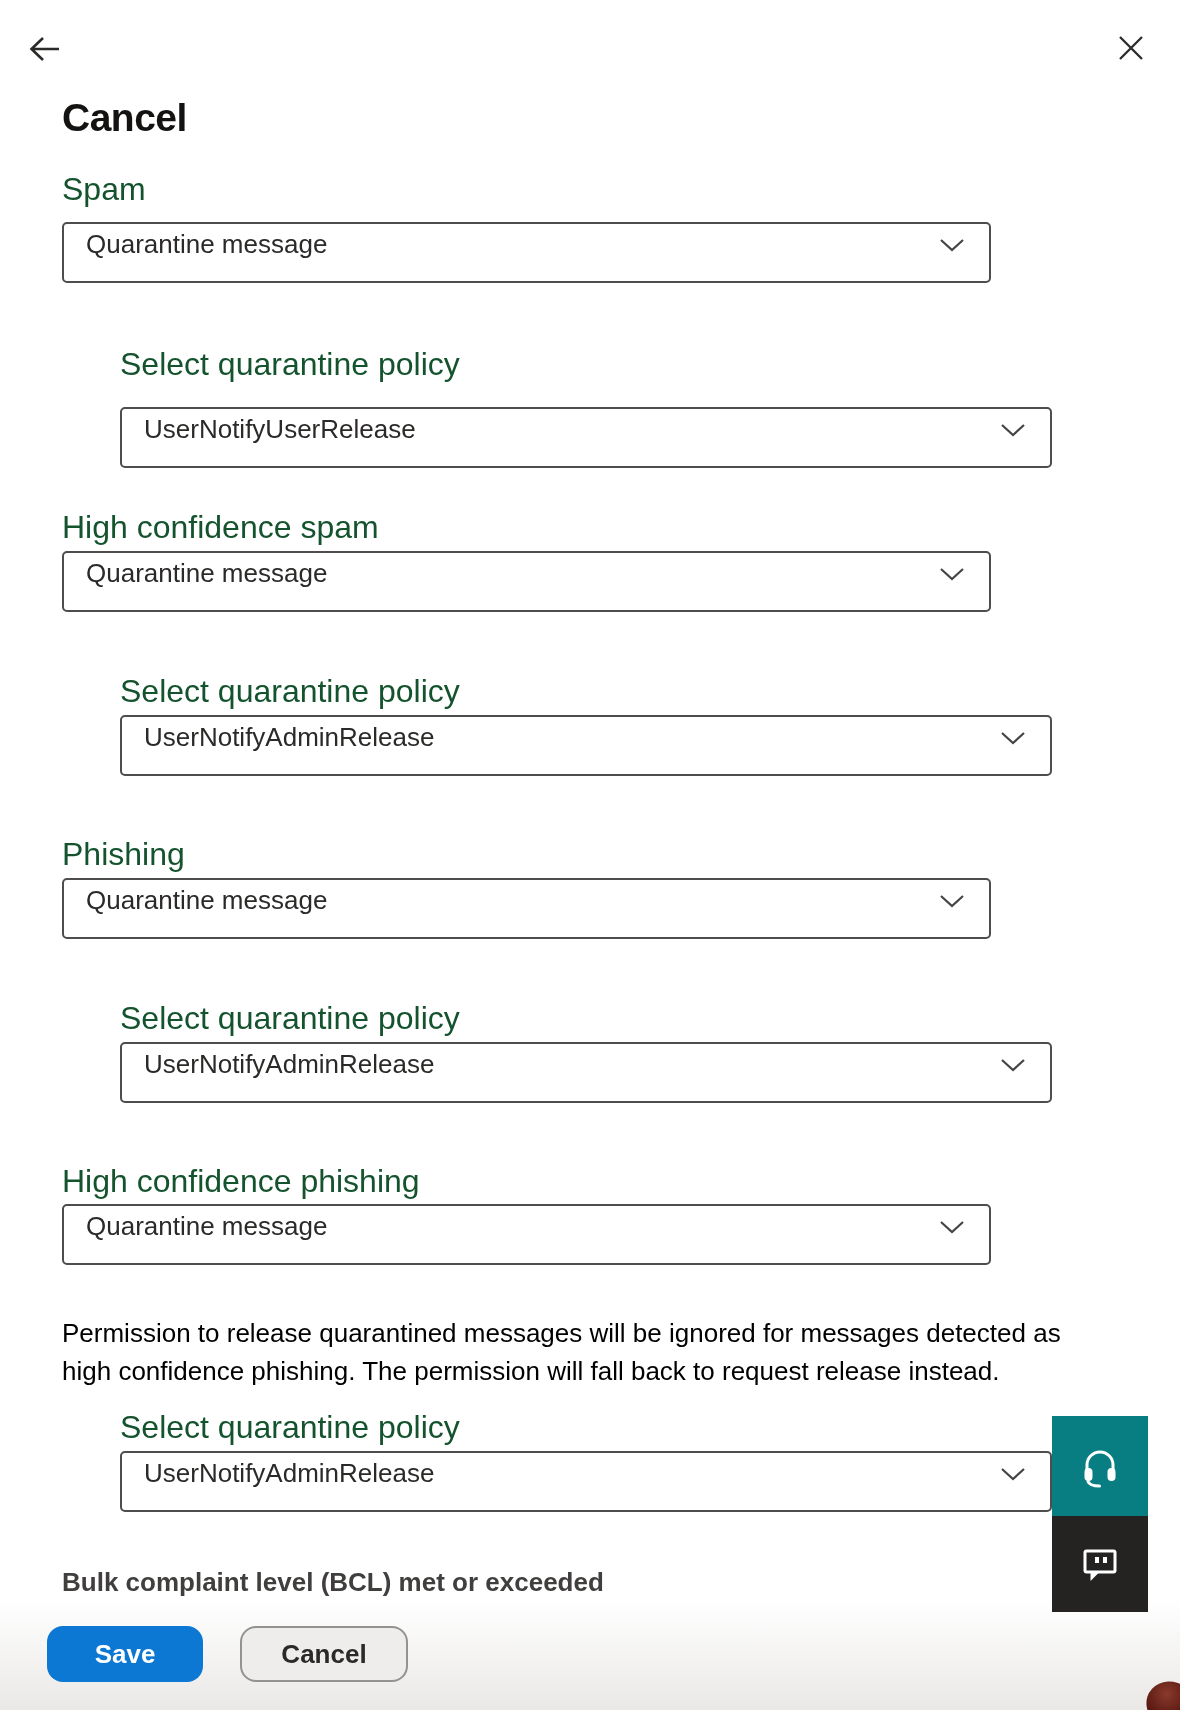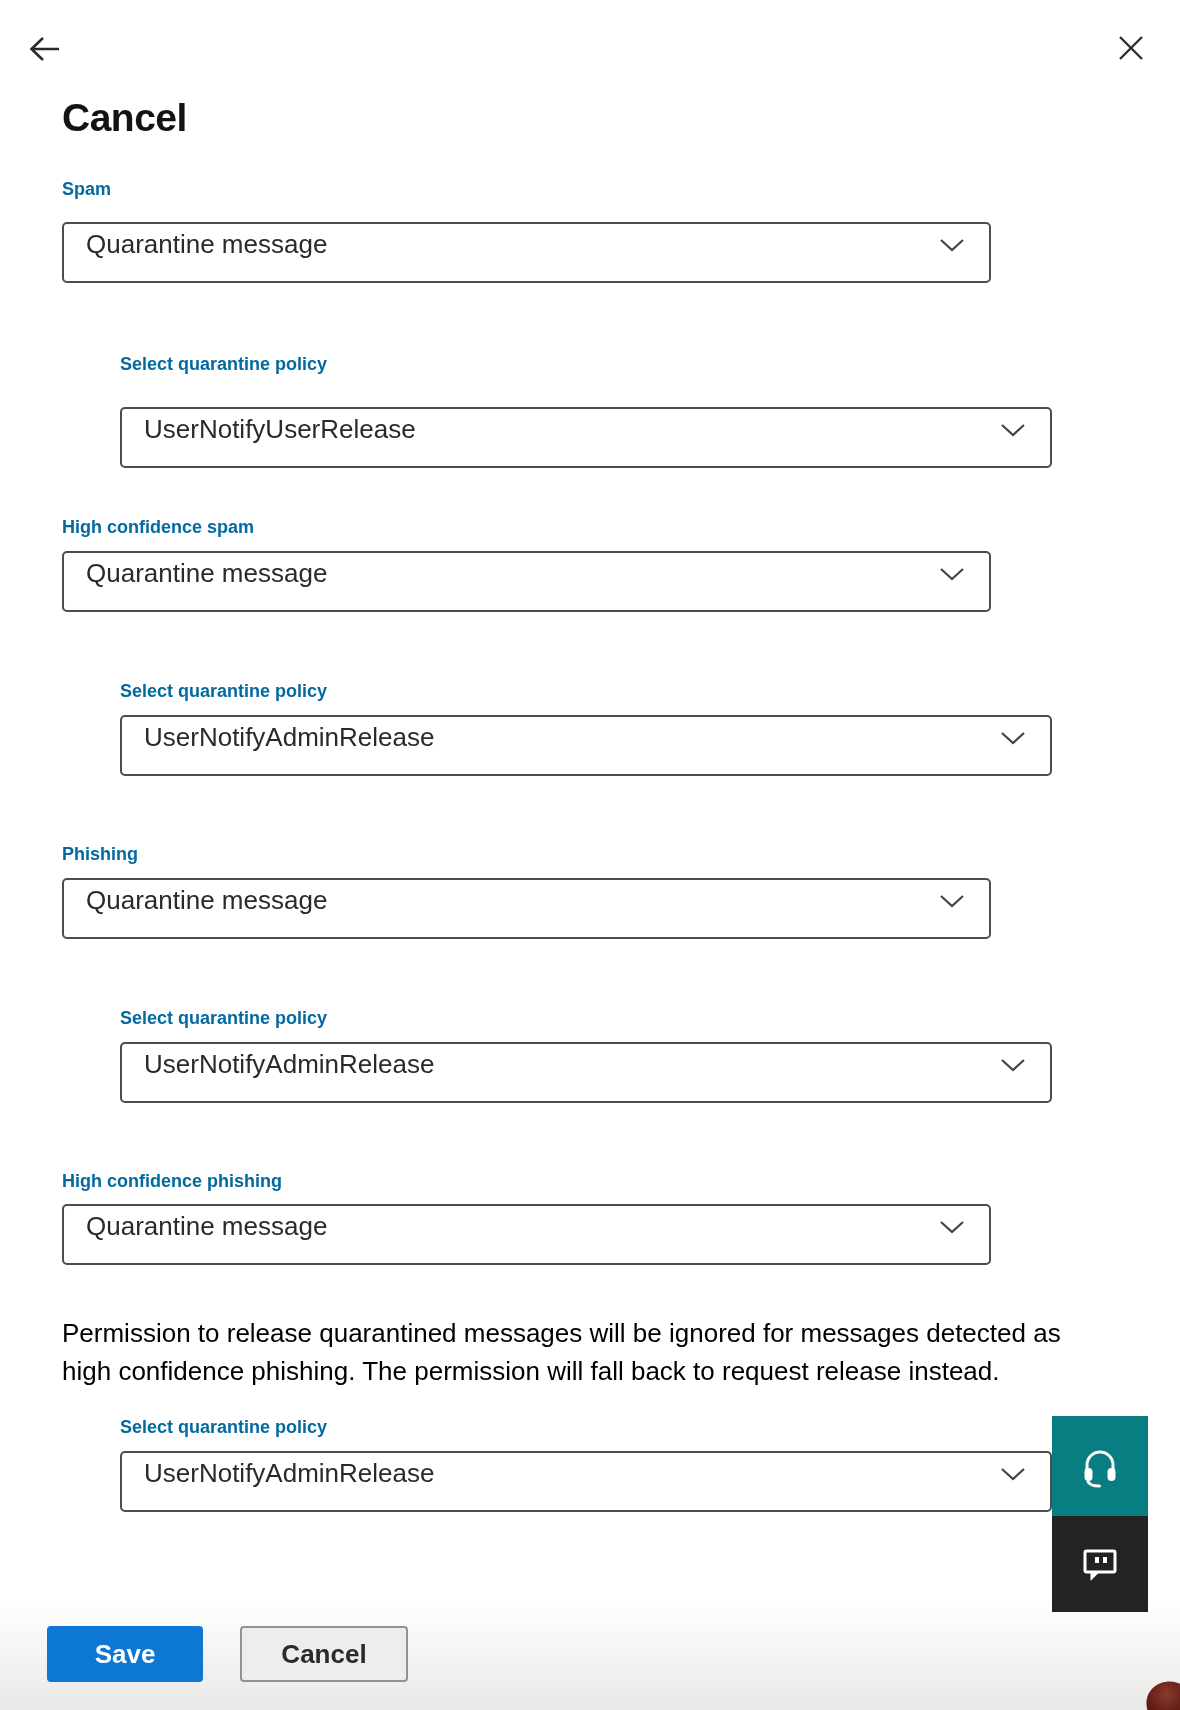--- a/index.html
+++ b/index.html
@@ -16,21 +16,21 @@
     background:transparent;border:none;padding:0;margin:0;
     cursor:pointer;line-height:0;
   }
   .page-title{
     position:absolute;left:62px;top:96px;
     font-size:39px;font-weight:700;color:#141312;
     letter-spacing:-0.5px;
   }
   .lbl{
     position:absolute;
-    font-size:18px;font-weight:700;color:#0369a1;
+    font-size:32px;font-weight:400;color:#14532d;
     line-height:34px;white-space:nowrap;
   }
   .dd{
     position:absolute;height:61px;box-sizing:border-box;
     background:#ffffff;
     border:2px solid #4f4d4b;border-radius:5px;
     display:flex;align-items:center;
     padding:0 24px 16px 22px;
     cursor:pointer;
   }
@@ -53,21 +53,21 @@
     white-space:nowrap;
   }
   .footer{
     position:absolute;left:0;top:1598px;width:1180px;height:112px;
     background:linear-gradient(180deg,#ffffff 0%,#f4f3f2 55%,#e9e8e7 100%);
   }
   .btn{
     position:absolute;top:28px;height:56px;
     font-family:"Liberation Sans", sans-serif;
     font-size:26px;font-weight:600;
-    border-radius:4px;cursor:pointer;
+    border-radius:16px;cursor:pointer;
     display:flex;align-items:center;justify-content:center;
     box-sizing:border-box;
   }
   .btn-primary{
     left:47px;width:156px;
     background:#0c78d4;color:#ffffff;border:none;
   }
   .btn-secondary{
     left:240px;width:168px;
     background:#eeedec;color:#2b2a29;border:2px solid #94928f;
@@ -166,20 +166,23 @@
 high confidence phishing. The permission will fall back to request release instead.</div>
 
   <div class="lbl" style="left:120px;top:1410px;">Select quarantine policy</div>
   <div class="dd" style="left:120px;top:1451px;width:932px;">
     <span class="dd-val">UserNotifyAdminRelease</span>
     <svg class="chev" width="26" height="14" viewBox="0 0 26 14">
       <path d="M2 2 L13 12 L24 2" fill="none" stroke="#454442" stroke-width="2.2"></path>
     </svg>
   </div>
 
+  <div class="bulk-clip">
+    <div class="bulk-text">Bulk complaint level (BCL) met or exceeded</div>
+  </div>
 
   <div class="footer">
     <button class="btn btn-primary">Save</button>
     <button class="btn btn-secondary">Cancel</button>
   </div>
 
   <button class="side-btn side-support" style="background:#087e82;">
     <svg width="46" height="46" viewBox="0 0 46 46">
       <path d="M10 28 v-6 a13 13 0 0 1 26 0 v6" fill="none" stroke="#ffffff" stroke-width="3"></path>
       <rect x="7.5" y="25" width="8" height="13" rx="4" fill="#ffffff"></rect>

